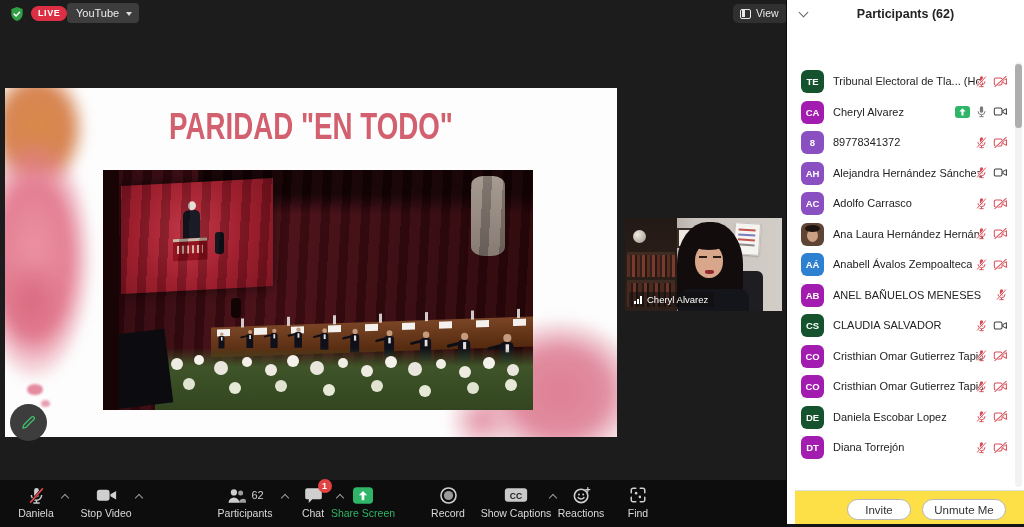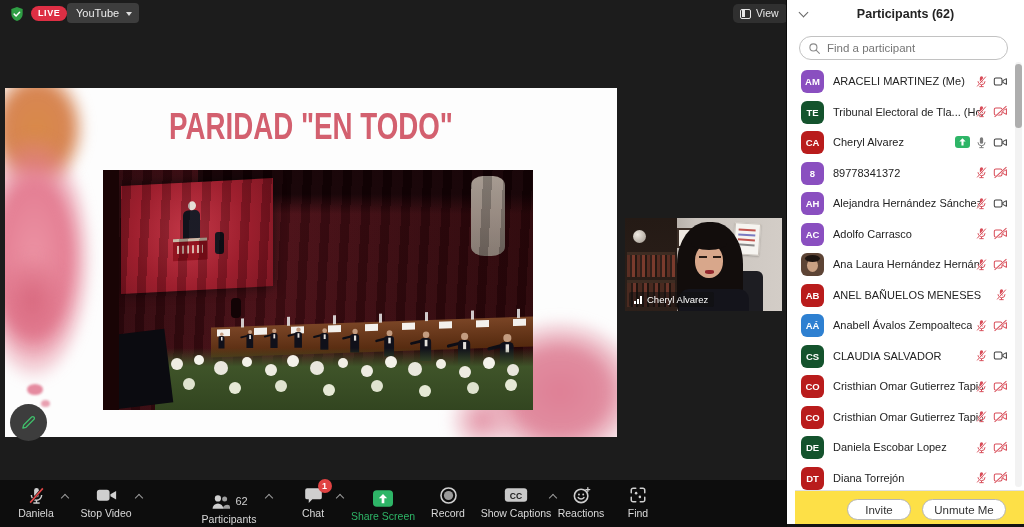--- a/index.html
+++ b/index.html
@@ -95,21 +95,21 @@
   .panel-title{position:absolute;left:0;top:7px;width:100%;text-align:center;font-size:12.5px;font-weight:bold;}
   .search-wrap{position:absolute;left:12px;top:36px;right:16px;height:24px;}
   .search-wrap input{width:100%;height:100%;border:1px solid #c2c2c2;border-radius:13px;font-size:11.5px;padding:0 8px 0 27px;color:#333;outline:none;font-family:"Liberation Sans",sans-serif;background:#fff;}
   .search-wrap input::placeholder{color:#767676;}
   .search-ic{position:absolute;left:9px;top:5px;}
   .plist{position:absolute;left:0;top:66px;right:0;bottom:37px;overflow:hidden;}
   .prow{position:relative;height:30.5px;cursor:pointer;}
   .pavatar{position:absolute;left:14px;top:4px;width:23px;height:23px;border-radius:6px;color:#fff;font-size:9.5px;font-weight:bold;display:flex;align-items:center;justify-content:center;}
   .pavatar.purple{background:#8a4fc0;}
   .pavatar.red{background:#14532d;}
-  .pavatar.navy{background:#b91c1c;}
+  .pavatar.navy{background:#a21caf;}
   .pavatar.blue{background:#2e80d1;}
   .pavatar.photo{background:#5d4435;overflow:hidden;}
   .pavatar.photo::before{content:"";position:absolute;left:6px;top:6px;width:11px;height:13px;border-radius:50%;background:#caa183;}
   .pavatar.photo::after{content:"";position:absolute;left:4px;top:2px;width:15px;height:7px;border-radius:50%;background:#1d1410;}
   .pname{position:absolute;left:46px;top:0;height:30.5px;line-height:30.5px;font-size:11px;color:#232323;white-space:nowrap;max-width:150px;overflow:hidden;}
   .picons{position:absolute;right:16px;top:0;height:30.5px;display:flex;align-items:center;gap:5px;}
   .pic{display:flex;align-items:center;}
   .scroll-track{position:absolute;right:2px;top:62px;bottom:40px;width:7px;background:#f2f2f2;border-radius:4px;}
   .scroll-thumb{position:absolute;right:2px;top:64px;width:7px;height:64px;background:#aeaeae;border-radius:4px;cursor:pointer;}
   .panel-footer{position:absolute;left:8px;bottom:0;width:100%;height:37px;border-top:1px solid #e0e0e0;background:#fde047;}
@@ -281,21 +281,21 @@
         <div class="tbitem" style="left: 70px; width: 72px;">
           <span class="tbicon">
             <svg width="21" height="18" viewBox="0 0 24 20">
               <rect x="1" y="4" width="14.5" height="12.5" rx="3" fill="#cfcfcf"></rect>
               <path d="M16.5 9 L23 5.5 v9.5 L16.5 11.5z" fill="#cfcfcf"></path>
             </svg>
           </span>
           <span class="tblabel">Stop Video</span>
           <span class="tbchev"></span>
         </div>
-        <div class="tbitem" style="left: 186px; width: 86px; justify-content: flex-end;">
+        <div class="tbitem" style="left: 202px; width: 86px;">
           <span class="tbicon">
             <svg width="21" height="19" viewBox="0 0 24 22">
               <circle cx="9" cy="7.5" r="3.6" fill="#cfcfcf"></circle>
               <path d="M2.8 19.5a6.2 6.2 0 0 1 12.4 0z" fill="#cfcfcf"></path>
               <circle cx="16.8" cy="8.2" r="2.9" fill="#9e9e9e"></circle>
               <path d="M14.6 19.5a5 5 0 0 1 7.6-4.1 6 6 0 0 1 .8 4.1z" fill="#9e9e9e"></path>
             </svg>
             <span class="tbcount">62</span>
           </span>
           <span class="tblabel">Participants</span>
@@ -304,21 +304,21 @@
         <div class="tbitem" style="left: 283px; width: 60px;">
           <span class="tbicon">
             <svg width="19" height="18" viewBox="0 0 24 22">
               <path d="M4 2.5h16a2.5 2.5 0 0 1 2.5 2.5v9a2.5 2.5 0 0 1-2.5 2.5h-9.5L6 21v-4.5H4A2.5 2.5 0 0 1 1.5 14V5A2.5 2.5 0 0 1 4 2.5z" fill="#cfcfcf"></path>
             </svg>
             <span class="tbbadge">1</span>
           </span>
           <span class="tblabel">Chat</span>
           <span class="tbchev"></span>
         </div>
-        <div class="tbitem" style="left: 344px; width: 78px; justify-content: center;">
+        <div class="tbitem" style="left: 324px; width: 78px;">
           <span class="tbicon">
             <svg width="20" height="17" viewBox="0 0 24 20">
               <rect width="24" height="20" rx="4.5" fill="#2eb567"></rect>
               <path d="M12 4.5l5 5.2h-3.4v6h-3.2v-6H7z" fill="#fff"></path>
             </svg>
           </span>
           <span class="tblabel green">Share Screen</span>
         </div>
         <div class="tbitem" style="left: 419px; width: 58px;">
           <span class="tbicon">
@@ -364,52 +364,21 @@
           </span>
           <span class="tblabel">Find</span>
         </div>
       </div>
 
   </div>
 
   <div class="panel">
     <span class="panel-chev"></span>
     <div class="panel-title">Participants (62)</div>
-    <div class="search-wrap">
-      <span class="search-ic">
-        <svg width="13" height="13" viewBox="0 0 24 24">
-            <circle cx="10" cy="10" r="6.5" fill="none" stroke="#8a8a8a" stroke-width="2"></circle>
-            <line x1="15" y1="15" x2="21" y2="21" stroke="#8a8a8a" stroke-width="2" stroke-linecap="round"></line>
-          </svg>
-      </span>
-      <input type="text" placeholder="Find a participant" style="">
-    </div>
     <div class="plist" id="plist">
-        <div class="prow">
-          <span class="pavatar purple">AM</span>
-          <span class="pname">ARACELI MARTINEZ (Me)</span>
-          <span class="picons">
-            <span class="pic">
-              <svg width="13" height="13" viewBox="0 0 24 24">
-                <rect x="9" y="2.5" width="6" height="12" rx="3" fill="#d84b57"></rect>
-                <path d="M5.5 11.5a6.5 6.5 0 0 0 13 0" fill="none" stroke="#d84b57" stroke-width="1.8"></path>
-                <line x1="12" y1="18" x2="12" y2="21.5" stroke="#d84b57" stroke-width="1.8"></line>
-                <line x1="8" y1="21.5" x2="16" y2="21.5" stroke="#d84b57" stroke-width="1.8"></line>
-                <line x1="4" y1="21" x2="20" y2="3" stroke="#fff" stroke-width="3.6"></line>
-                <line x1="4" y1="21" x2="20" y2="3" stroke="#d84b57" stroke-width="1.8"></line>
-              </svg>
-            </span>
-            <span class="pic">
-              <svg width="15" height="13" viewBox="0 0 24 22">
-                <rect x="1.5" y="5" width="13" height="12" rx="2.5" fill="none" stroke="#3d3d3d" stroke-width="1.7"></rect>
-                <path d="M16 9.5 L22 6.2 v9.6 L16 12.5z" fill="none" stroke="#3d3d3d" stroke-width="1.7" stroke-linejoin="round"></path>
-              </svg>
-            </span>
-          </span>
-        </div>
         <div class="prow">
           <span class="pavatar red">TE</span>
           <span class="pname">Tribunal Electoral de Tla... (Host)</span>
           <span class="picons">
             <span class="pic">
               <svg width="13" height="13" viewBox="0 0 24 24">
                 <rect x="9" y="2.5" width="6" height="12" rx="3" fill="#d84b57"></rect>
                 <path d="M5.5 11.5a6.5 6.5 0 0 0 13 0" fill="none" stroke="#d84b57" stroke-width="1.8"></path>
                 <line x1="12" y1="18" x2="12" y2="21.5" stroke="#d84b57" stroke-width="1.8"></line>
                 <line x1="8" y1="21.5" x2="16" y2="21.5" stroke="#d84b57" stroke-width="1.8"></line>
@@ -541,55 +510,55 @@
               <svg width="15" height="13" viewBox="0 0 24 22">
                 <rect x="1.5" y="5" width="13" height="12" rx="2.5" fill="none" stroke="#d84b57" stroke-width="1.7"></rect>
                 <path d="M16 9.5 L22 6.2 v9.6 L16 12.5z" fill="none" stroke="#d84b57" stroke-width="1.7" stroke-linejoin="round"></path>
                 <line x1="2" y1="20" x2="22" y2="2" stroke="#fff" stroke-width="3.4"></line>
                 <line x1="2" y1="20" x2="22" y2="2" stroke="#d84b57" stroke-width="1.7"></line>
               </svg>
             </span>
           </span>
         </div>
         <div class="prow">
+          <span class="pavatar blue">AÁ</span>
+          <span class="pname">Anabell Ávalos Zempoalteca</span>
+          <span class="picons">
+            <span class="pic">
+              <svg width="13" height="13" viewBox="0 0 24 24">
+                <rect x="9" y="2.5" width="6" height="12" rx="3" fill="#d84b57"></rect>
+                <path d="M5.5 11.5a6.5 6.5 0 0 0 13 0" fill="none" stroke="#d84b57" stroke-width="1.8"></path>
+                <line x1="12" y1="18" x2="12" y2="21.5" stroke="#d84b57" stroke-width="1.8"></line>
+                <line x1="8" y1="21.5" x2="16" y2="21.5" stroke="#d84b57" stroke-width="1.8"></line>
+                <line x1="4" y1="21" x2="20" y2="3" stroke="#fff" stroke-width="3.6"></line>
+                <line x1="4" y1="21" x2="20" y2="3" stroke="#d84b57" stroke-width="1.8"></line>
+              </svg>
+            </span>
+            <span class="pic">
+              <svg width="15" height="13" viewBox="0 0 24 22">
+                <rect x="1.5" y="5" width="13" height="12" rx="2.5" fill="none" stroke="#d84b57" stroke-width="1.7"></rect>
+                <path d="M16 9.5 L22 6.2 v9.6 L16 12.5z" fill="none" stroke="#d84b57" stroke-width="1.7" stroke-linejoin="round"></path>
+                <line x1="2" y1="20" x2="22" y2="2" stroke="#fff" stroke-width="3.4"></line>
+                <line x1="2" y1="20" x2="22" y2="2" stroke="#d84b57" stroke-width="1.7"></line>
+              </svg>
+            </span>
+          </span>
+        </div>
+        <div class="prow">
           <span class="pavatar navy">AB</span>
           <span class="pname">ANEL BAÑUELOS MENESES</span>
           <span class="picons">
             <span class="pic">
               <svg width="13" height="13" viewBox="0 0 24 24">
                 <rect x="9" y="2.5" width="6" height="12" rx="3" fill="#d84b57"></rect>
                 <path d="M5.5 11.5a6.5 6.5 0 0 0 13 0" fill="none" stroke="#d84b57" stroke-width="1.8"></path>
                 <line x1="12" y1="18" x2="12" y2="21.5" stroke="#d84b57" stroke-width="1.8"></line>
                 <line x1="8" y1="21.5" x2="16" y2="21.5" stroke="#d84b57" stroke-width="1.8"></line>
                 <line x1="4" y1="21" x2="20" y2="3" stroke="#fff" stroke-width="3.6"></line>
                 <line x1="4" y1="21" x2="20" y2="3" stroke="#d84b57" stroke-width="1.8"></line>
-              </svg>
-            </span>
-          </span>
-        </div>
-        <div class="prow">
-          <span class="pavatar blue">AÁ</span>
-          <span class="pname">Anabell Ávalos Zempoalteca</span>
-          <span class="picons">
-            <span class="pic">
-              <svg width="13" height="13" viewBox="0 0 24 24">
-                <rect x="9" y="2.5" width="6" height="12" rx="3" fill="#d84b57"></rect>
-                <path d="M5.5 11.5a6.5 6.5 0 0 0 13 0" fill="none" stroke="#d84b57" stroke-width="1.8"></path>
-                <line x1="12" y1="18" x2="12" y2="21.5" stroke="#d84b57" stroke-width="1.8"></line>
-                <line x1="8" y1="21.5" x2="16" y2="21.5" stroke="#d84b57" stroke-width="1.8"></line>
-                <line x1="4" y1="21" x2="20" y2="3" stroke="#fff" stroke-width="3.6"></line>
-                <line x1="4" y1="21" x2="20" y2="3" stroke="#d84b57" stroke-width="1.8"></line>
-              </svg>
-            </span>
-            <span class="pic">
-              <svg width="15" height="13" viewBox="0 0 24 22">
-                <rect x="1.5" y="5" width="13" height="12" rx="2.5" fill="none" stroke="#d84b57" stroke-width="1.7"></rect>
-                <path d="M16 9.5 L22 6.2 v9.6 L16 12.5z" fill="none" stroke="#d84b57" stroke-width="1.7" stroke-linejoin="round"></path>
-                <line x1="2" y1="20" x2="22" y2="2" stroke="#fff" stroke-width="3.4"></line>
-                <line x1="2" y1="20" x2="22" y2="2" stroke="#d84b57" stroke-width="1.7"></line>
               </svg>
             </span>
           </span>
         </div>
         <div class="prow">
           <span class="pavatar red">CS</span>
           <span class="pname">CLAUDIA SALVADOR</span>
           <span class="picons">
             <span class="pic">
               <svg width="13" height="13" viewBox="0 0 24 24">

